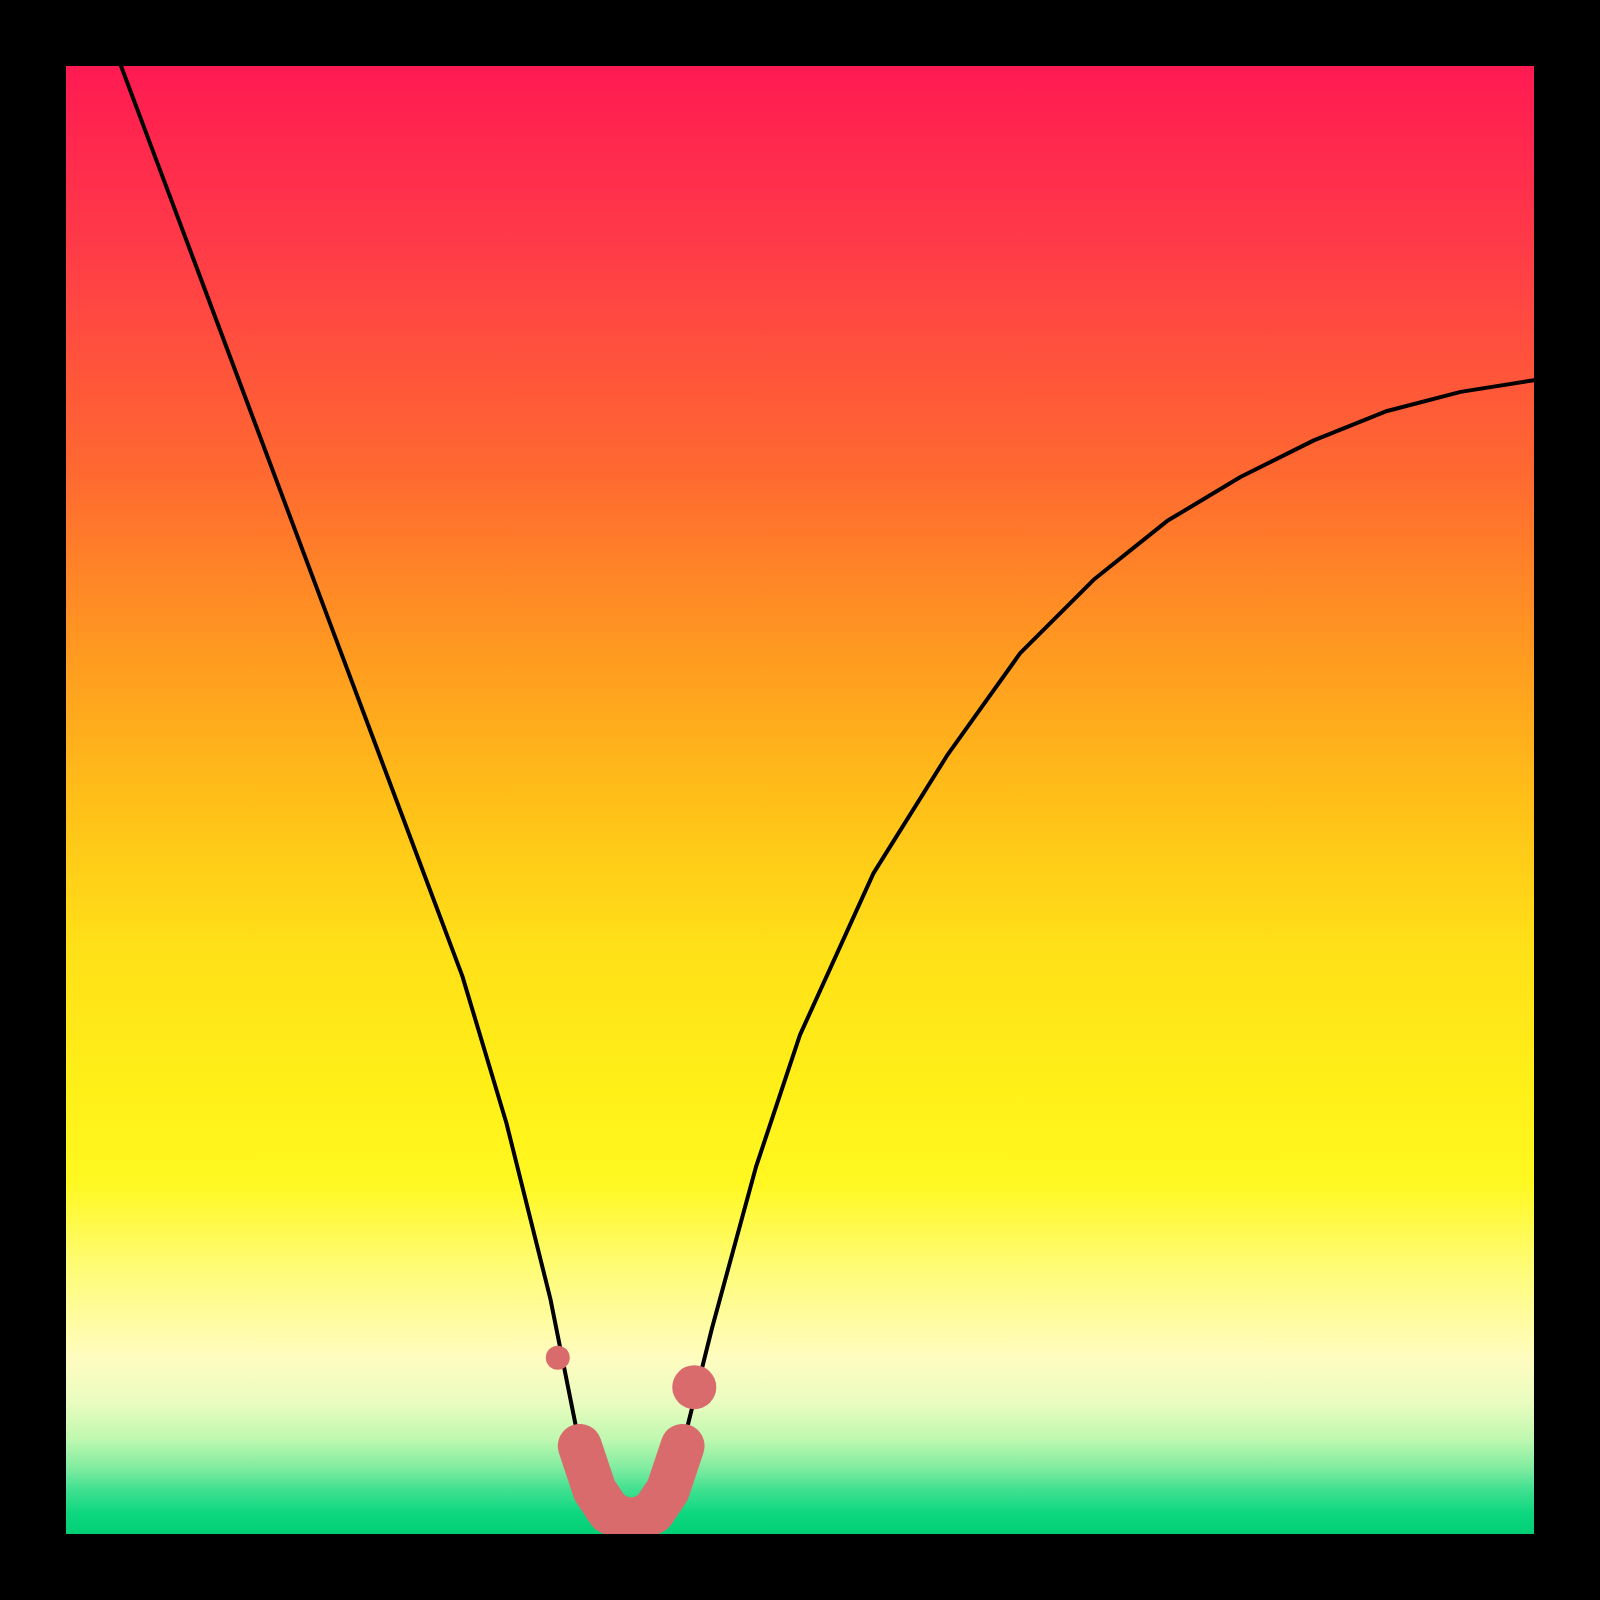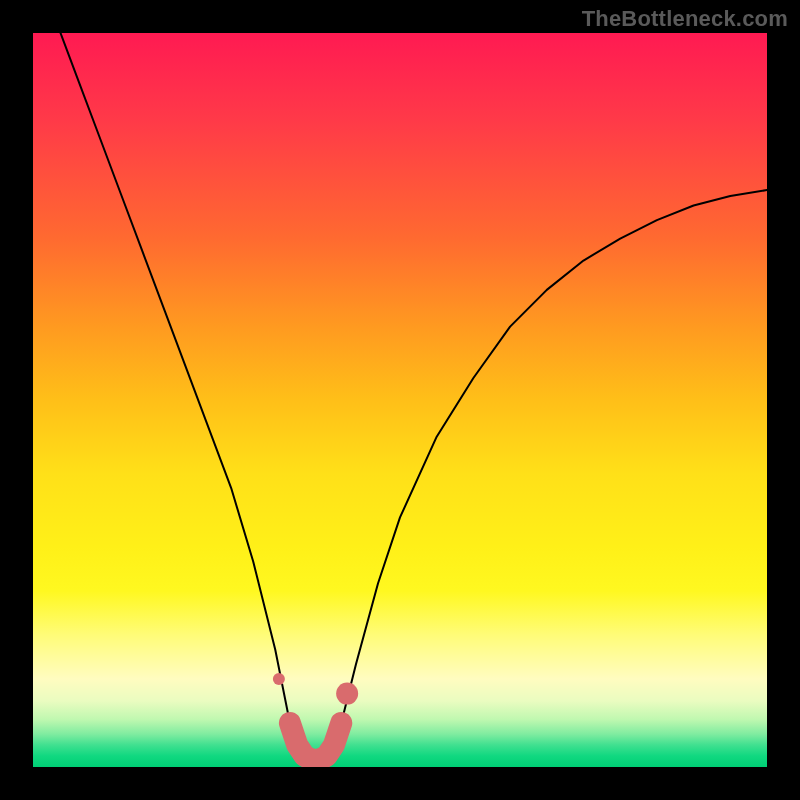--- a/index.html
+++ b/index.html
@@ -70,14 +70,13 @@
       <g id="curve-group">
           <path d="M0.00 -73.40 L22.02 -14.68 L44.04 44.04 L66.06 102.76 L88.08 161.48 L110.10 220.20 L132.12 278.92 L154.14 337.64 L176.16 396.36 L198.18 455.08 L220.20 528.48 L242.22 616.56 L256.90 689.96 L264.24 711.98 L271.58 722.99 L278.92 726.66 L286.26 726.66 L293.60 722.99 L300.94 711.98 L308.28 689.96 L322.96 631.24 L344.98 550.50 L367.00 484.44 L403.70 403.70 L440.40 344.98 L477.10 293.60 L513.80 256.90 L550.50 227.54 L587.20 205.52 L623.90 187.17 L660.60 172.49 L697.30 162.95 L734.00 157.08" fill="none" stroke="#000000" stroke-width="2" stroke-linecap="round" stroke-linejoin="round"></path>
         </g>
       <g id="highlight-group">
           <path d="M256.90 689.96 L264.24 711.98 L271.58 722.99 L278.92 726.66 L286.26 726.66 L293.60 722.99 L300.94 711.98 L308.28 689.96" fill="none" stroke="#d96b6d" stroke-width="22" stroke-linecap="round" stroke-linejoin="round"></path>
           <circle cx="314.15" cy="660.60" r="11" fill="#d96b6d"></circle>
           <circle cx="245.89" cy="645.92" r="6" fill="#d96b6d"></circle>
         </g>
     </svg>
   </div>
-  <div class="watermark">TheBottleneck.com</div>
 </div>
 
 </body></html>

